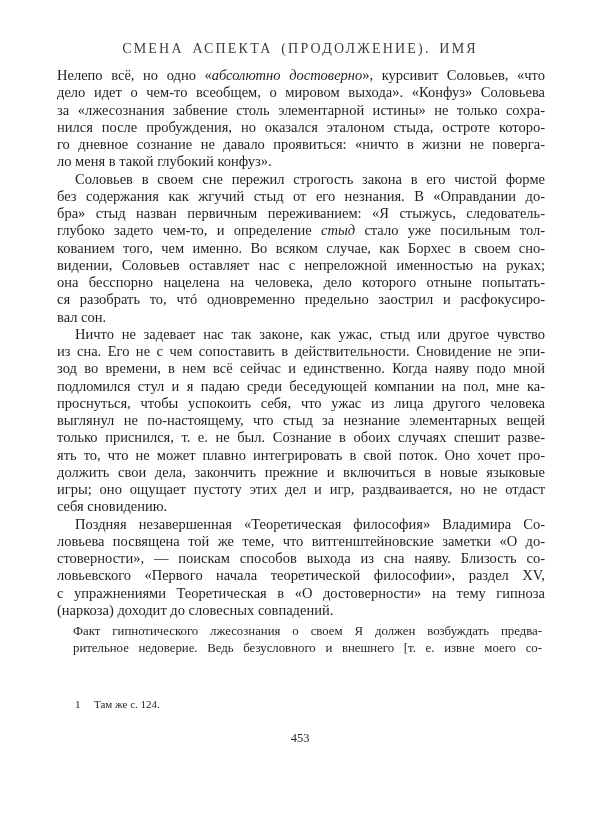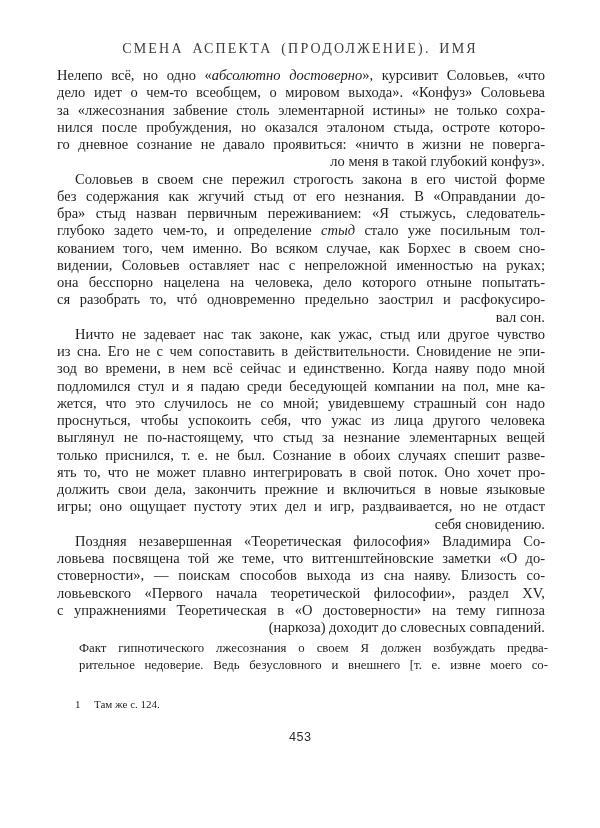--- a/index.html
+++ b/index.html
@@ -27,57 +27,56 @@
     left: 57px;
     top: 67px;
     width: 488px;
     font-size: 14.5px;
   }
   .para { margin: 0; }
   .line {
     height: 17.25px;
     line-height: 17.25px;
     overflow: hidden;
-    text-align: right;
+    text-align: left;
   }
   .line.just {
     text-align: justify;
     text-align-last: justify;
   }
   .line.indent { text-indent: 18px; }
   .it { font-style: italic; }
   .sup {
     font-size: 9px;
     vertical-align: super;
     line-height: 0;
   }
   .para.small {
     margin-top: 4px;
-    margin-left: 22px;
+    margin-left: 16px;
     width: 469px;
     font-size: 12.8px;
   }
   .para.small .line { height: 17px; line-height: 17px; }
   .footnote {
     position: absolute;
     left: 75px;
     top: 696px;
     width: 470px;
     font-size: 11px;
     line-height: 16px;
   }
   .fn-marker { display: inline-block; width: 19px; }
   .page-number {
     position: absolute;
     left: 0; right: 0;
     top: 731px;
     text-align: center;
     font-size: 12.5px;
     color: #2b2b2b;
-    font-family: Liberation Mono, monospace;
   }
 </style>
 </head>
 <body>
 
 <div class="page">
   <div class="running-head">СМЕНА АСПЕКТА (ПРОДОЛЖЕНИЕ). ИМЯ</div>
 
   <div class="body-col">
       <div class="para">
@@ -97,21 +96,20 @@
         <div class="line just"><span>видении, Соловьев оставляет нас с непреложной именностью на руках;</span></div>
         <div class="line just"><span>она бесспорно нацелена на человека, дело которого отныне попытать-</span></div>
         <div class="line just"><span>ся разобрать то, чтó одновременно предельно заострил и расфокусиро-</span></div>
         <div class="line"><span>вал сон.</span></div>
       </div>
       <div class="para">
         <div class="line just indent"><span>Ничто не задевает нас так законе, как ужас, стыд или другое чувство</span></div>
         <div class="line just"><span>из сна. Его не с чем сопоставить в действительности. Сновидение не эпи-</span></div>
         <div class="line just"><span>зод во времени, в нем всё сейчас и единственно. Когда наяву подо мной</span></div>
         <div class="line just"><span>подломился стул и я падаю среди беседующей компании на пол, мне ка-</span></div>
-        <div class="line just"><span>жется, что это случилось не со мной; увидевшему страшный сон надо</span></div>
         <div class="line just"><span>проснуться, чтобы успокоить себя, что ужас из лица другого человека</span></div>
         <div class="line just"><span>выглянул не по-настоящему, что стыд за незнание элементарных вещей</span></div>
         <div class="line just"><span>только приснился, т. е. не был. Сознание в обоих случаях спешит разве-</span></div>
         <div class="line just"><span>ять то, что не может плавно интегрировать в свой поток. Оно хочет про-</span></div>
         <div class="line just"><span>должить свои дела, закончить прежние и включиться в новые языковые</span></div>
         <div class="line just"><span>игры; оно ощущает пустоту этих дел и игр, раздваивается, но не отдаст</span></div>
         <div class="line"><span>себя сновидению.</span></div>
       </div>
       <div class="para">
         <div class="line just indent"><span>Поздняя незавершенная «Теоретическая философия» Владимира Со-</span></div>

